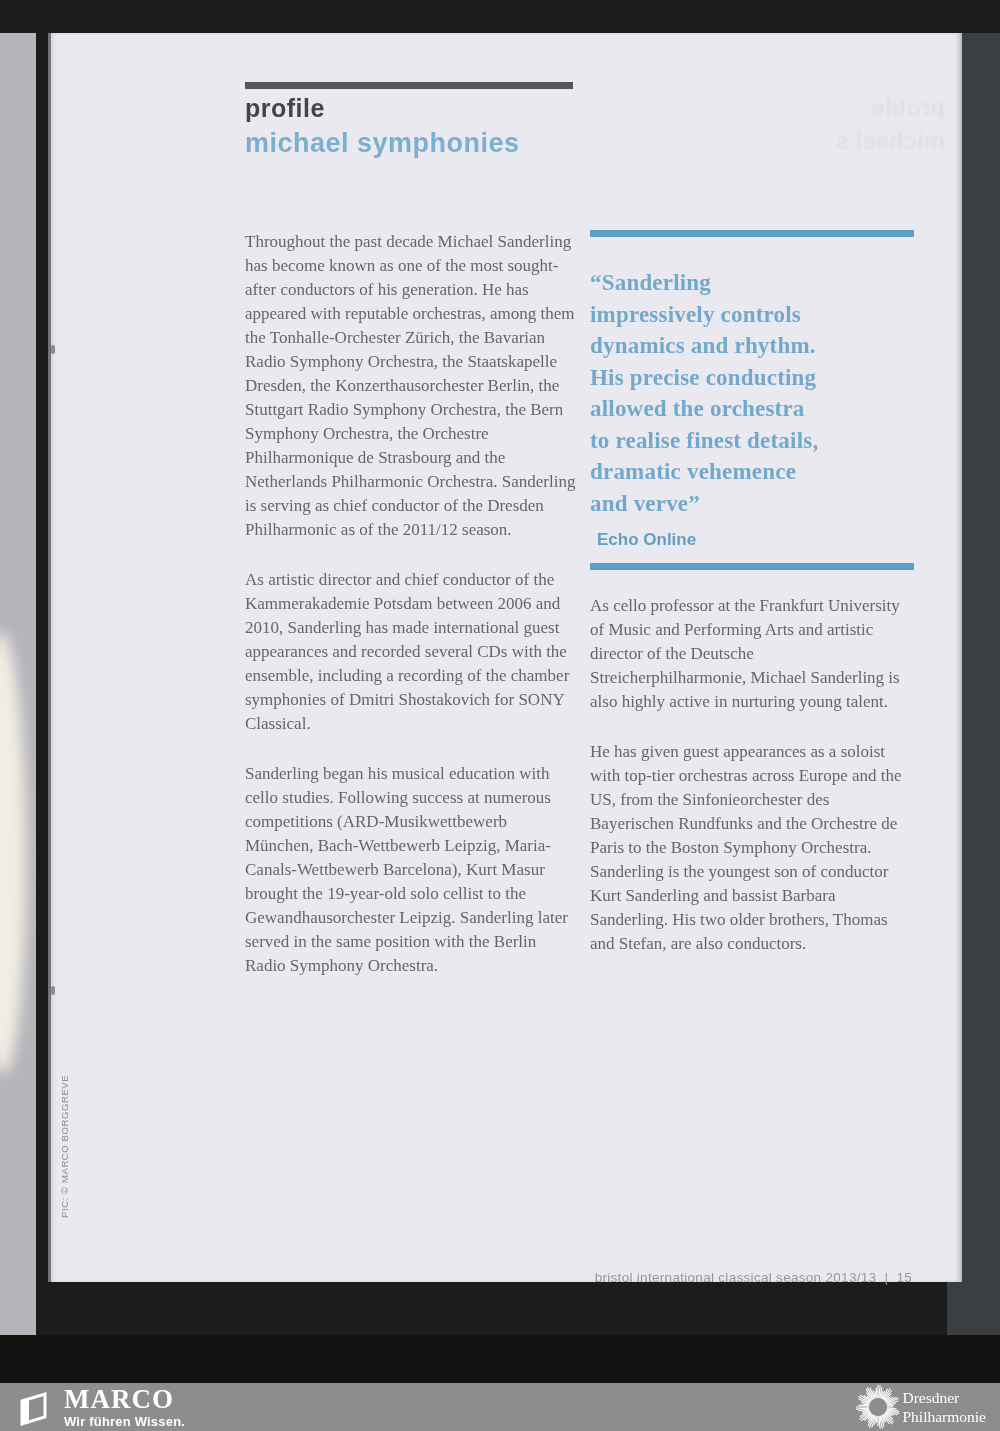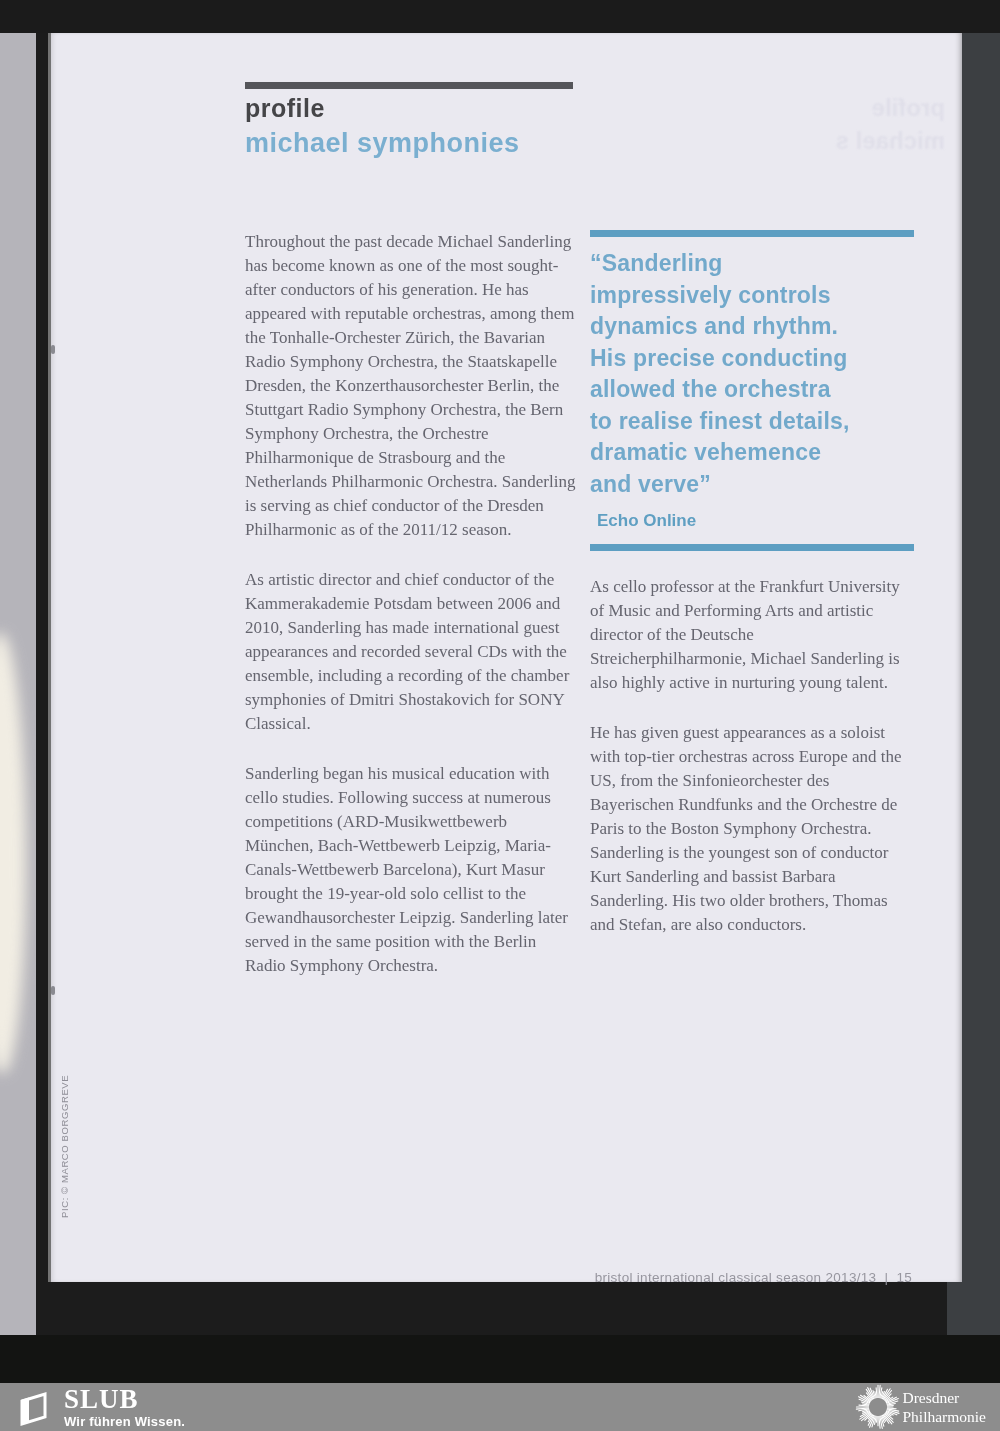--- a/index.html
+++ b/index.html
@@ -56,24 +56,25 @@
 
   .body-copy p {
     margin:0 0 26px 0;
     font-family:"Liberation Serif", serif;
     font-size:17px; line-height:24px;
     color:#65656f;
   }
 
   .rule-blue { width:324px; height:7px; background:#5d9ec2; }
   .quote-text {
-    margin:11px 0 0 0;
+    margin:30px 0 0 0;
     font-size:23px; line-height:31.5px; font-weight:bold; letter-spacing:.2px;
     color:#72a9cb;
     white-space:pre-line;
+    font-family:Liberation Serif, serif;
   }
   .quote-attr {
     margin:11px 0 0 7px;
     font-size:17px; font-weight:bold; color:#5f9fc2;
   }
   .rule-blue.bottom { margin:13px 0 0 0; }
   .col-right .body-copy { margin-top:24px; }
 
   .page-footer {
     position:absolute; top:1237px; right:50px;
@@ -167,21 +168,21 @@
 
 <div class="bottom-black"></div>
 
 <div class="bottom-bar">
   <div class="slub">
     <svg class="slub-icon" width="36" height="40" viewBox="0 0 36 40">
       <path d="M6 12 L29 5 L29 28 L6 35 Z" fill="none" stroke="#ffffff" stroke-width="3"></path>
       <path d="M5 11 L13 8.6 L13 33.4 L5 35.8 Z" fill="#ffffff"></path>
     </svg>
     <div class="slub-textblock">
-      <div class="slub-name">SLUB</div>
+      <div class="slub-name">MARCO</div>
       <div class="slub-tagline">Wir führen Wissen.</div>
     </div>
   </div>
 
   <div class="partner">
     <svg width="48" height="48" viewBox="0 0 48 48">
       <g id="rays" stroke="#ffffff" stroke-width="1.1" stroke-linecap="round">
           <line x1="33.50" y1="24.00" x2="39.00" y2="24.00"></line>
           <line x1="33.45" y1="24.93" x2="42.13" y2="25.79"></line>
           <line x1="33.32" y1="25.85" x2="44.69" y2="28.12"></line>

